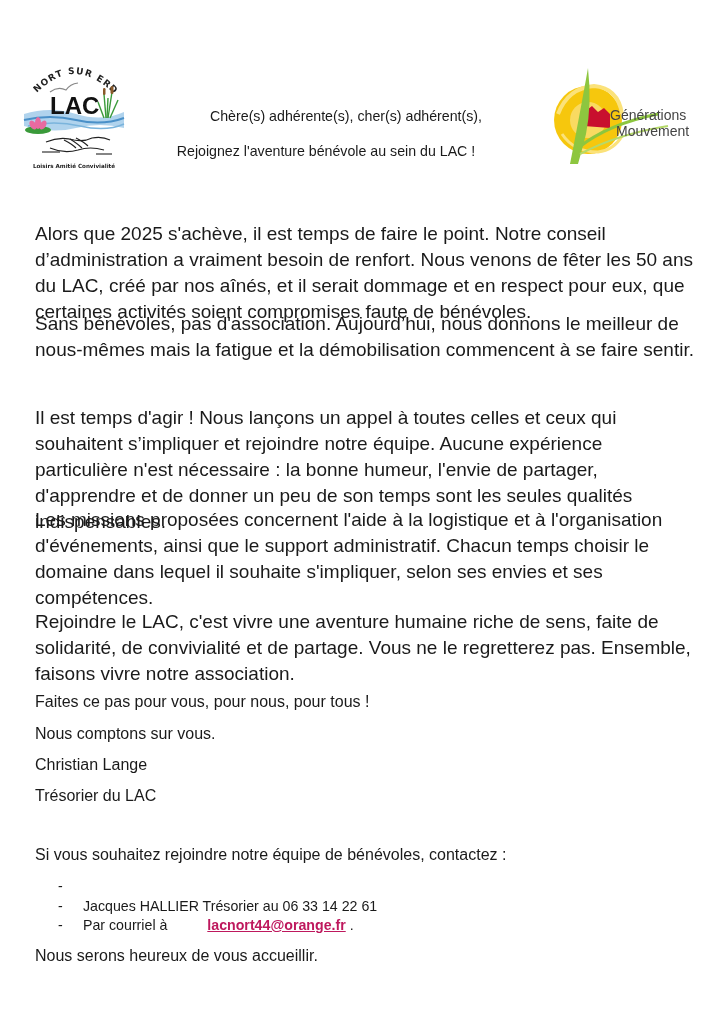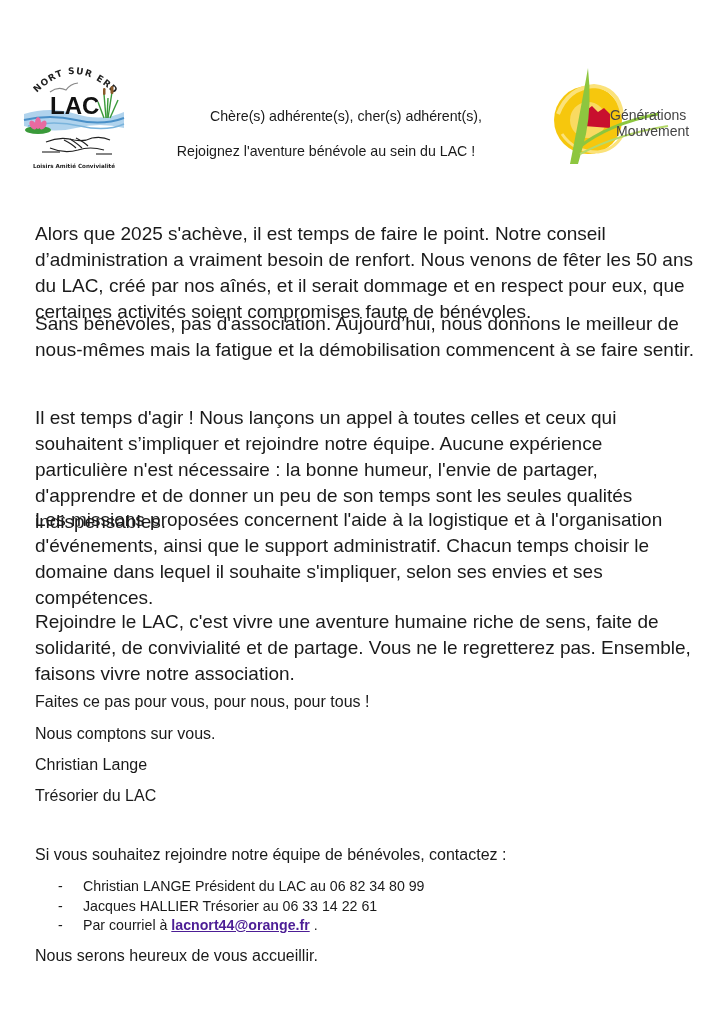--- a/index.html
+++ b/index.html
@@ -61,21 +61,21 @@
       left: 58px; top: 877px; margin: 0; padding: 0; list-style: none;
     }
     .contact-list li {
       position: relative; height: 19.5px; line-height: 19.5px; white-space: nowrap;
       padding-left: 25px;
     }
     .contact-list .dash {
       position: absolute; left: 0; top: 0; width: 10px;
     }
     .email-link {
-      color: #4c1d95; font-weight: bold; text-decoration: underline;
+      color: #be185d; font-weight: bold; text-decoration: underline; margin-left: 36px;
     }
     #l-closing { top: 947px; }
   </style>
 </head>
 <body>
 
 <div id="lac-logo" class="abs">
   <svg viewBox="0 0 108 118">
     <defs>
       <path id="arcTop" d="M14,40 Q54,-4 96,40" fill="none"></path>
@@ -154,21 +154,20 @@
 <div id="l-faites" class="abs line">Faites ce pas pour vous, pour nous, pour tous !</div>
 <div id="l-comptons" class="abs line">Nous comptons sur vous.</div>
 <div id="l-name" class="abs line">Christian Lange</div>
 <div id="l-role" class="abs line">Trésorier du LAC</div>
 
 <div id="l-contact" class="abs line">Si vous souhaitez rejoindre notre équipe de bénévoles, contactez :</div>
 
 <ul class="abs contact-list">
   <li>
     <span class="dash">-</span>
-    <span>Christian LANGE Président du LAC au 06 82 34 80 99</span>
   </li>
   <li>
     <span class="dash">-</span>
     <span>Jacques HALLIER Trésorier au 06 33 14 22 61</span>
   </li>
   <li>
     <span class="dash">-</span>
     <span>Par courriel à </span><a class="email-link" href="mailto:lacnort44@orange.fr">lacnort44@orange.fr</a><span> .</span>
   </li>
 </ul>

